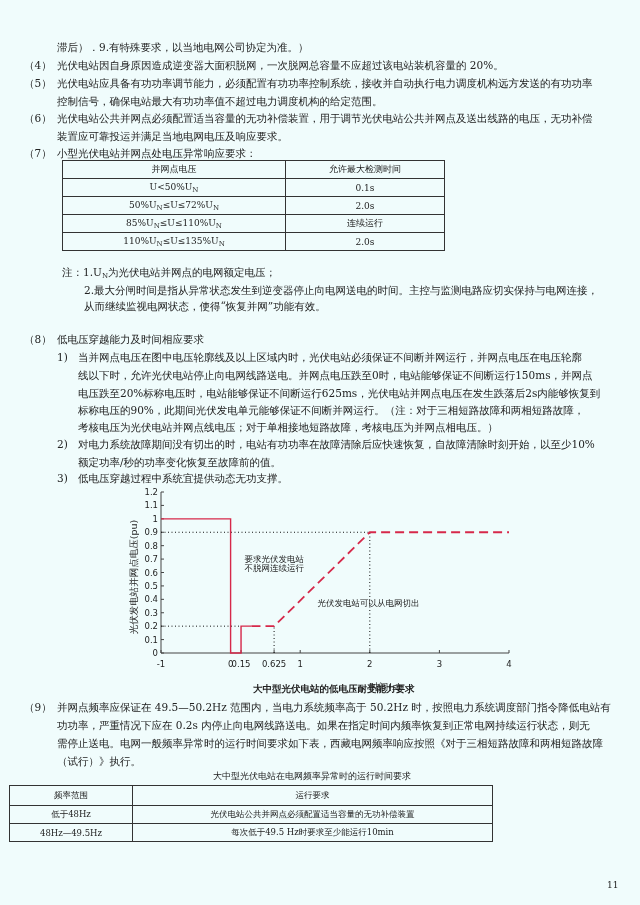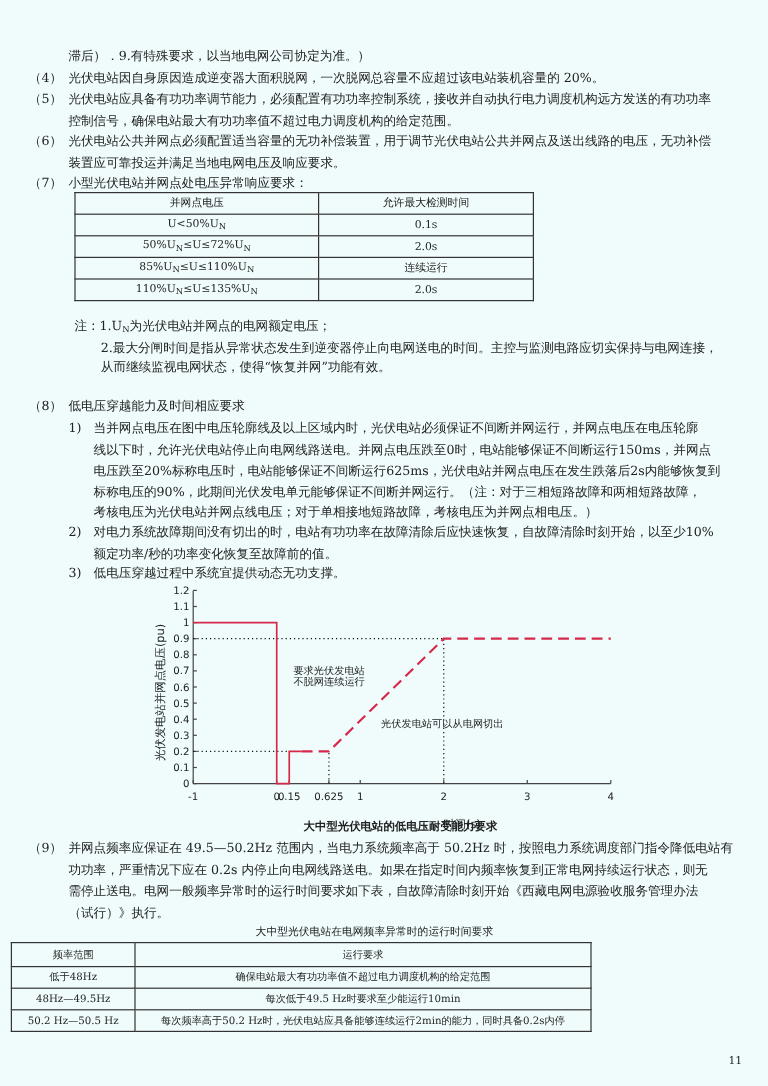--- a/index.html
+++ b/index.html
@@ -3,21 +3,21 @@
 <meta charset="utf-8">
 <style>
   html, body { margin:0; padding:0; }
   body {
     width:640px; height:905px; background:#f0fcfc; position:relative; overflow:hidden;
     font-family: "DejaVu Serif", "Liberation Serif", serif; color:#222; font-size:10.5px;
   }
   .line { position:absolute; white-space:nowrap; line-height:14px; }
   .num { position:absolute; white-space:nowrap; line-height:14px; }
   table.t { position:absolute; border-collapse:collapse; font-size:9px; }
-  table.t td { border:1px solid #333; text-align:center; height:17px; padding:0 6px; }
+  table.t td { border:1px solid #333; text-align:center; height:17px; padding:0 16px; }
   .sub { font-size:7px; vertical-align:-2px; }
   svg text { font-family: "DejaVu Sans", "Liberation Sans", sans-serif; }
   .caption { position:absolute; white-space:nowrap; font-size:9.5px; }
   .pageno { position:absolute; font-size:9px; }
 </style>
 </head>
 <body>
 
 <div class="line" style="left:57px;top:40px">滞后）．9.有特殊要求，以当地电网公司协定为准。）</div>
 
@@ -138,38 +138,34 @@
       <text x="317.6" y="126.04166666666666" font-size="8.5" fill="#222">光伏发电站可以从电网切出</text>
     </g>
   <text id="ylabel" font-size="9.5" fill="#222" text-anchor="middle" transform="translate(137,97) rotate(-90)">光伏发电站并网点电压(pu)</text>
   <text id="xlabel" font-size="9.5" fill="#222" text-anchor="middle" x="385" y="210">时间(s)</text>
 </svg>
 <div class="caption" style="left:253px;top:683px;font-weight:bold;font-family:Liberation Sans, sans-serif;font-size:9.5px">大中型光伏电站的低电压耐受能力要求</div>
 
 <div class="num" style="left:24px;top:700px">（9）</div>
 <div class="line" style="left:57px;top:700px">并网点频率应保证在 49.5—50.2Hz 范围内，当电力系统频率高于 50.2Hz 时，按照电力系统调度部门指令降低电站有</div>
 <div class="line" style="left:57px;top:718px">功功率，严重情况下应在 0.2s 内停止向电网线路送电。如果在指定时间内频率恢复到正常电网持续运行状态，则无</div>
-<div class="line" style="left:57px;top:736px">需停止送电。电网一般频率异常时的运行时间要求如下表，自故障清除时刻开始《西藏电网电源验收服务管理办法</div>
+<div class="line" style="left:57px;top:736px">需停止送电。电网一般频率异常时的运行时间要求如下表，西藏电网频率响应按照《对于三相短路故障和两相短路故障</div>
 <div class="line" style="left:57px;top:754px">（试行）》执行。</div>
 
 <div class="caption" style="left:213px;top:770px;font-size:9px">大中型光伏电站在电网频率异常时的运行时间要求</div>
 <table class="t" style="left:9px;top:785px;width:484px;font-size:8.5px">
   <tbody>
       <tr>
     <td style="width:90px;height:19px">频率范围</td>
     <td>运行要求</td>
   </tr>
   <tr>
     <td>低于48Hz</td>
-    <td>确保电站最大有功功率值不超过电力调度机构的给定范围</td>
+    <td>光伏电站公共并网点必须配置适当容量的无功补偿装置</td>
   </tr>
   <tr>
     <td>48Hz—49.5Hz</td>
     <td>每次低于49.5 Hz时要求至少能运行10min</td>
-  </tr>
-  <tr>
-    <td>50.2 Hz—50.5 Hz</td>
-    <td style="white-space:nowrap">每次频率高于50.2 Hz时，光伏电站应具备能够连续运行2min的能力，同时具备0.2s内停</td>
   </tr>
 </tbody>
   </table>
 
 <div class="pageno" style="left:607px;top:880px">11</div>
 
 </body></html>

